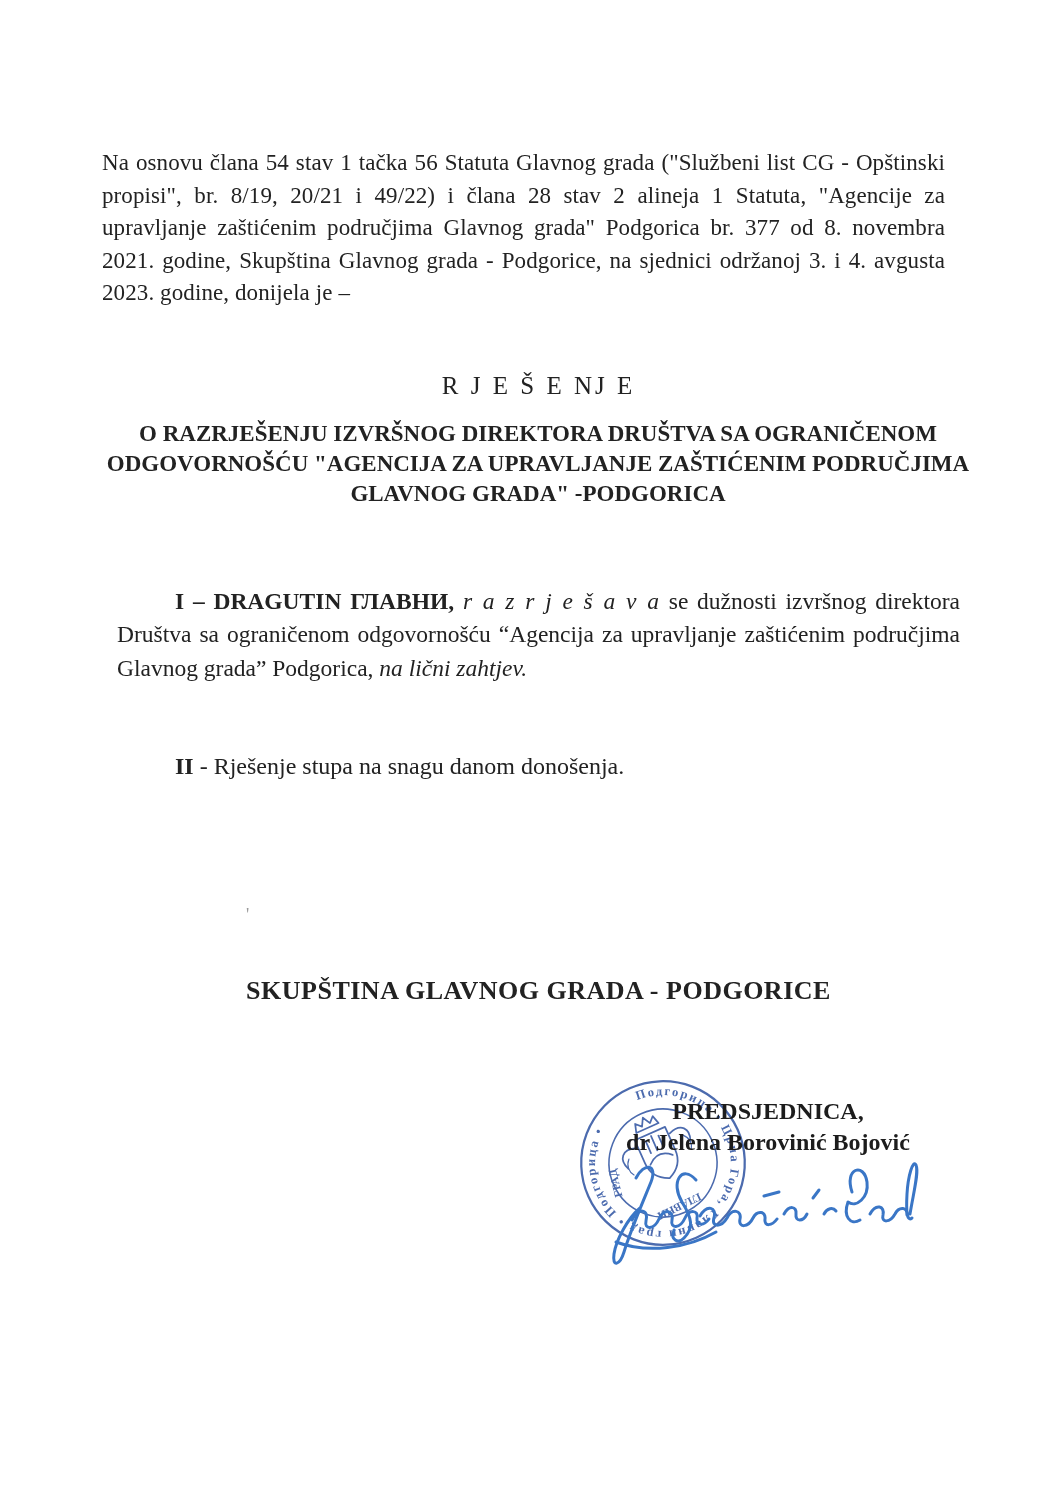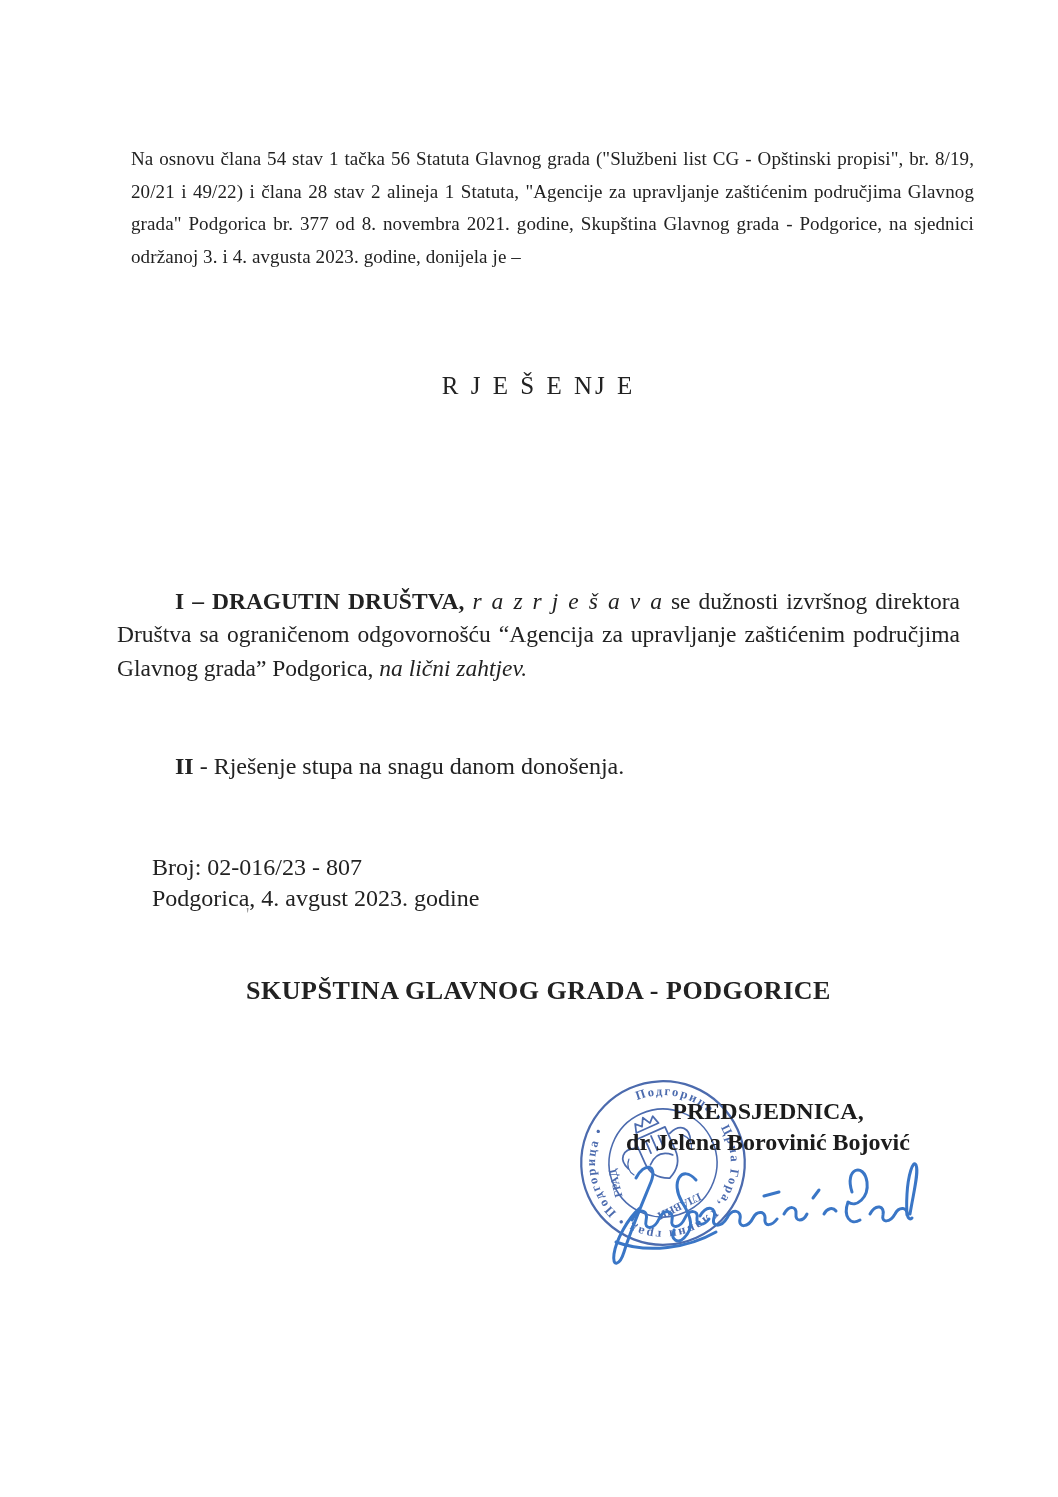--- a/index.html
+++ b/index.html
@@ -7,22 +7,22 @@
     width: 1058px; height: 1497px;
     background: #ffffff;
     font-family: "Liberation Serif", serif;
     color: #222222;
     position: relative;
     overflow: hidden;
   }
   .page { position: absolute; inset: 0; }
 
   .intro {
-    position: absolute; left: 131px; top: 124px; width: 843px;
-    font-size: 19px; line-height: 32.5px;
+    position: absolute; left: 102px; top: 124px; width: 843px;
+    font-size: 23px; line-height: 32.5px;
     text-align: justify;
     letter-spacing: 0.1px;
   }
 
   .doc-title {
     position: absolute; left: 117px; top: 372px; width: 843px;
     text-align: center;
     font-size: 25px; font-weight: normal;
     letter-spacing: 3px;
   }
@@ -96,29 +96,30 @@
 </style>
 </head>
 <body>
 
 <div class="page">
 
   <p class="intro">Na osnovu člana 54 stav 1 tačka 56 Statuta Glavnog grada ("Službeni list CG - Opštinski propisi", br. 8/19, 20/21 i 49/22) i člana 28 stav 2 alineja 1 Statuta, "Agencije za upravljanje zaštićenim područjima Glavnog grada" Podgorica br. 377 od 8. novembra 2021. godine, Skupština Glavnog grada - Podgorice, na sjednici održanoj 3. i 4. avgusta 2023. godine, donijela je –</p>
 
   <div class="doc-title">R J E Š E NJ E</div>
 
+  <div class="doc-subtitle">
+    <div class="sub-line">O RAZRJEŠENJU IZVRŠNOG DIREKTORA DRUŠTVA SA OGRANIČENOM</div>
+    <div class="sub-line">ODGOVORNOŠĆU "AGENCIJA ZA UPRAVLJANJE ZAŠTIĆENIM PODRUČJIMA</div>
+    <div class="sub-line">GLAVNOG GRADA" -PODGORICA</div>
+  </div>
 
-  <p class="item-1"><span class="seg-bold">I – DRAGUTIN DRUŠTVA, </span><span class="seg-bold-italic">r a z r j e š a v a</span><span class="seg-regular"> se dužnosti izvršnog direktora Društva sa ograničenom odgovornošću “Agencija za upravljanje zaštićenim područjima Glavnog grada” Podgorica, </span><span class="seg-italic">na lični zahtjev.</span></p>
+  <p class="item-1"><span class="seg-bold">I – DRAGUTIN ГЛАВНИ, </span><span class="seg-bold-italic">r a z r j e š a v a</span><span class="seg-regular"> se dužnosti izvršnog direktora Društva sa ograničenom odgovornošću “Agencija za upravljanje zaštićenim područjima Glavnog grada” Podgorica, </span><span class="seg-italic">na lični zahtjev.</span></p>
 
   <p class="item-2"><span class="seg-bold">II</span><span class="seg-regular"> - Rješenje stupa na snagu danom donošenja.</span></p>
 
-  <div class="reference">
-    <div>Broj: 02-016/23 - 807</div>
-    <div>Podgorica, 4. avgust 2023. godine</div>
-  </div>
 
   <div class="stray-mark">'</div>
 
   <div class="issuer">SKUPŠTINA GLAVNOG GRADA - PODGORICE</div>
 
   <div class="sig-block">
     <div>PREDSJEDNICA,</div>
     <div>dr Jelena Borovinić Bojović</div>
   </div>
 

